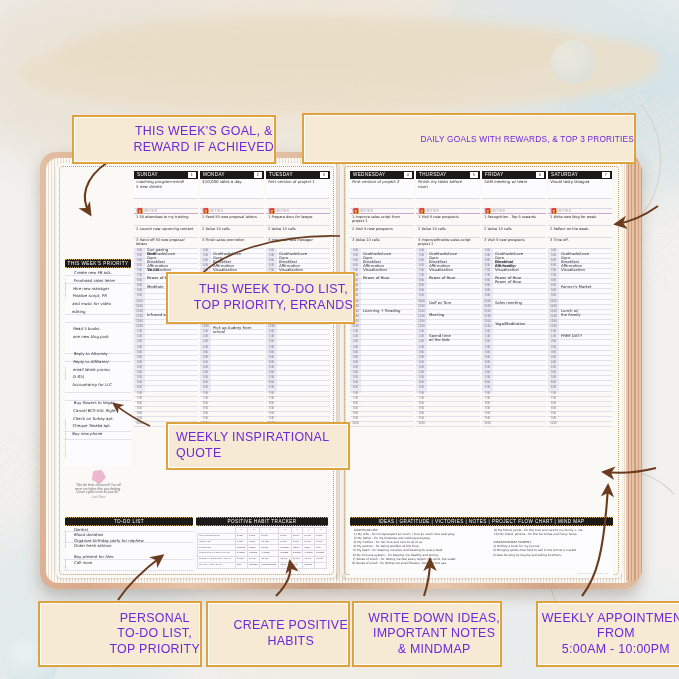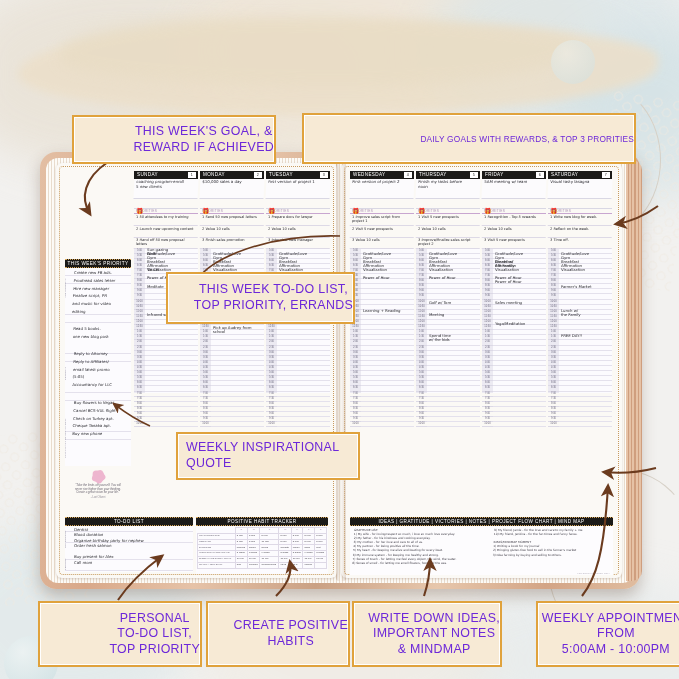--- a/index.html
+++ b/index.html
@@ -50,21 +50,21 @@
   
   .callout{position:absolute;background:#f7ead5;border:2.2px solid #e0a23c;
     box-shadow:0 0 0 1px #fff inset;text-align:center;color:#6d28d9;
     display:flex;flex-direction:column;align-items:flex-end;justify-content:center;
     line-height:1.26;z-index:20;}
   .callout .big{font-size:12.4px;letter-spacing:.3px;}
   .callout .sub{font-size:8.3px;letter-spacing:.2px;margin-top:2px;}
   .c-goal{left:72px;top:115px;width:200px;height:45px;}
   .c-week{left:302px;top:113px;width:330px;height:47px;}
   .c-todo{left:166px;top:272px;width:185px;height:48px;}
-  .c-quote{left:176px;top:422px;width:180px;height:44px;margin-top:10px;}
+  .c-quote{left:166px;top:422px;width:180px;height:44px;}
   .c-personal{left:38px;top:601px;width:160px;height:62px;}
   .c-habits{left:206px;top:601px;width:140px;height:62px;}
   .c-ideas{left:352px;top:601px;width:146px;height:62px;}
   .c-appt{left:536px;top:601px;width:152px;height:62px;}
 
   
   #arrows{position:absolute;inset:0;z-index:19;pointer-events:none;}
 
   
   #book{position:absolute;left:40px;top:152px;width:600px;height:437px;z-index:10;}

